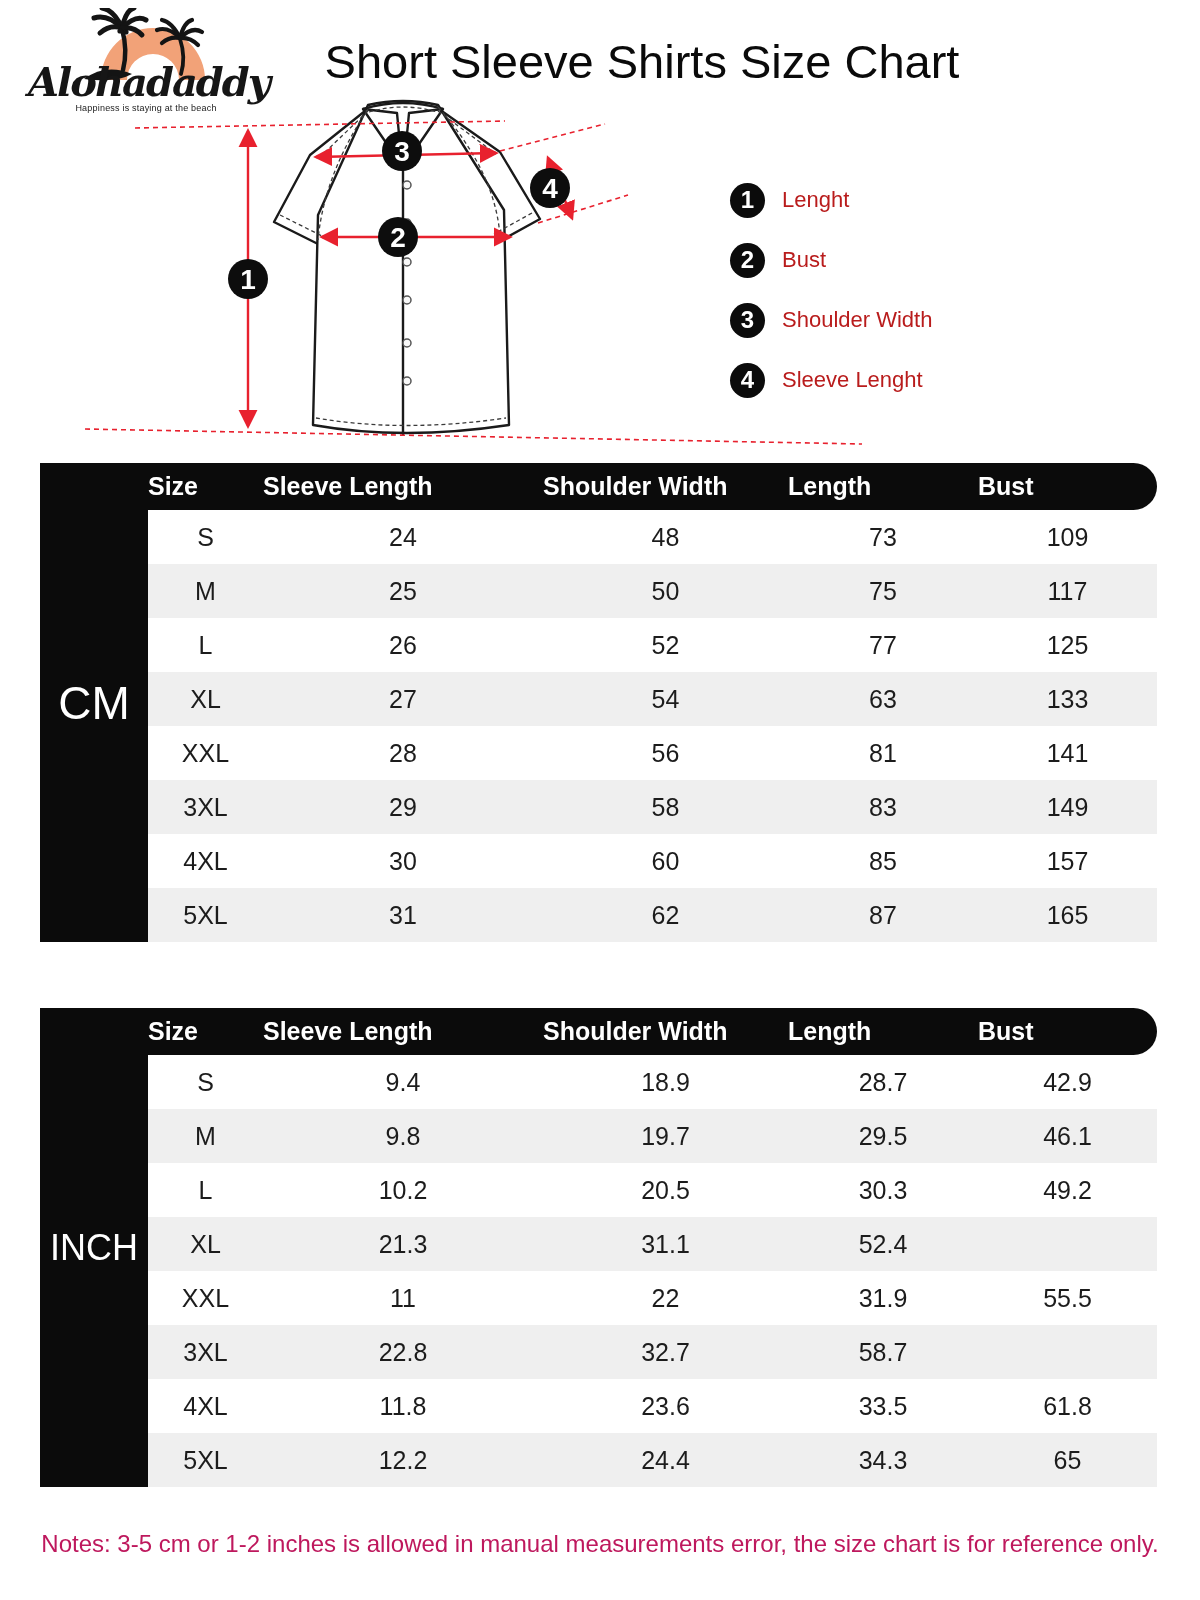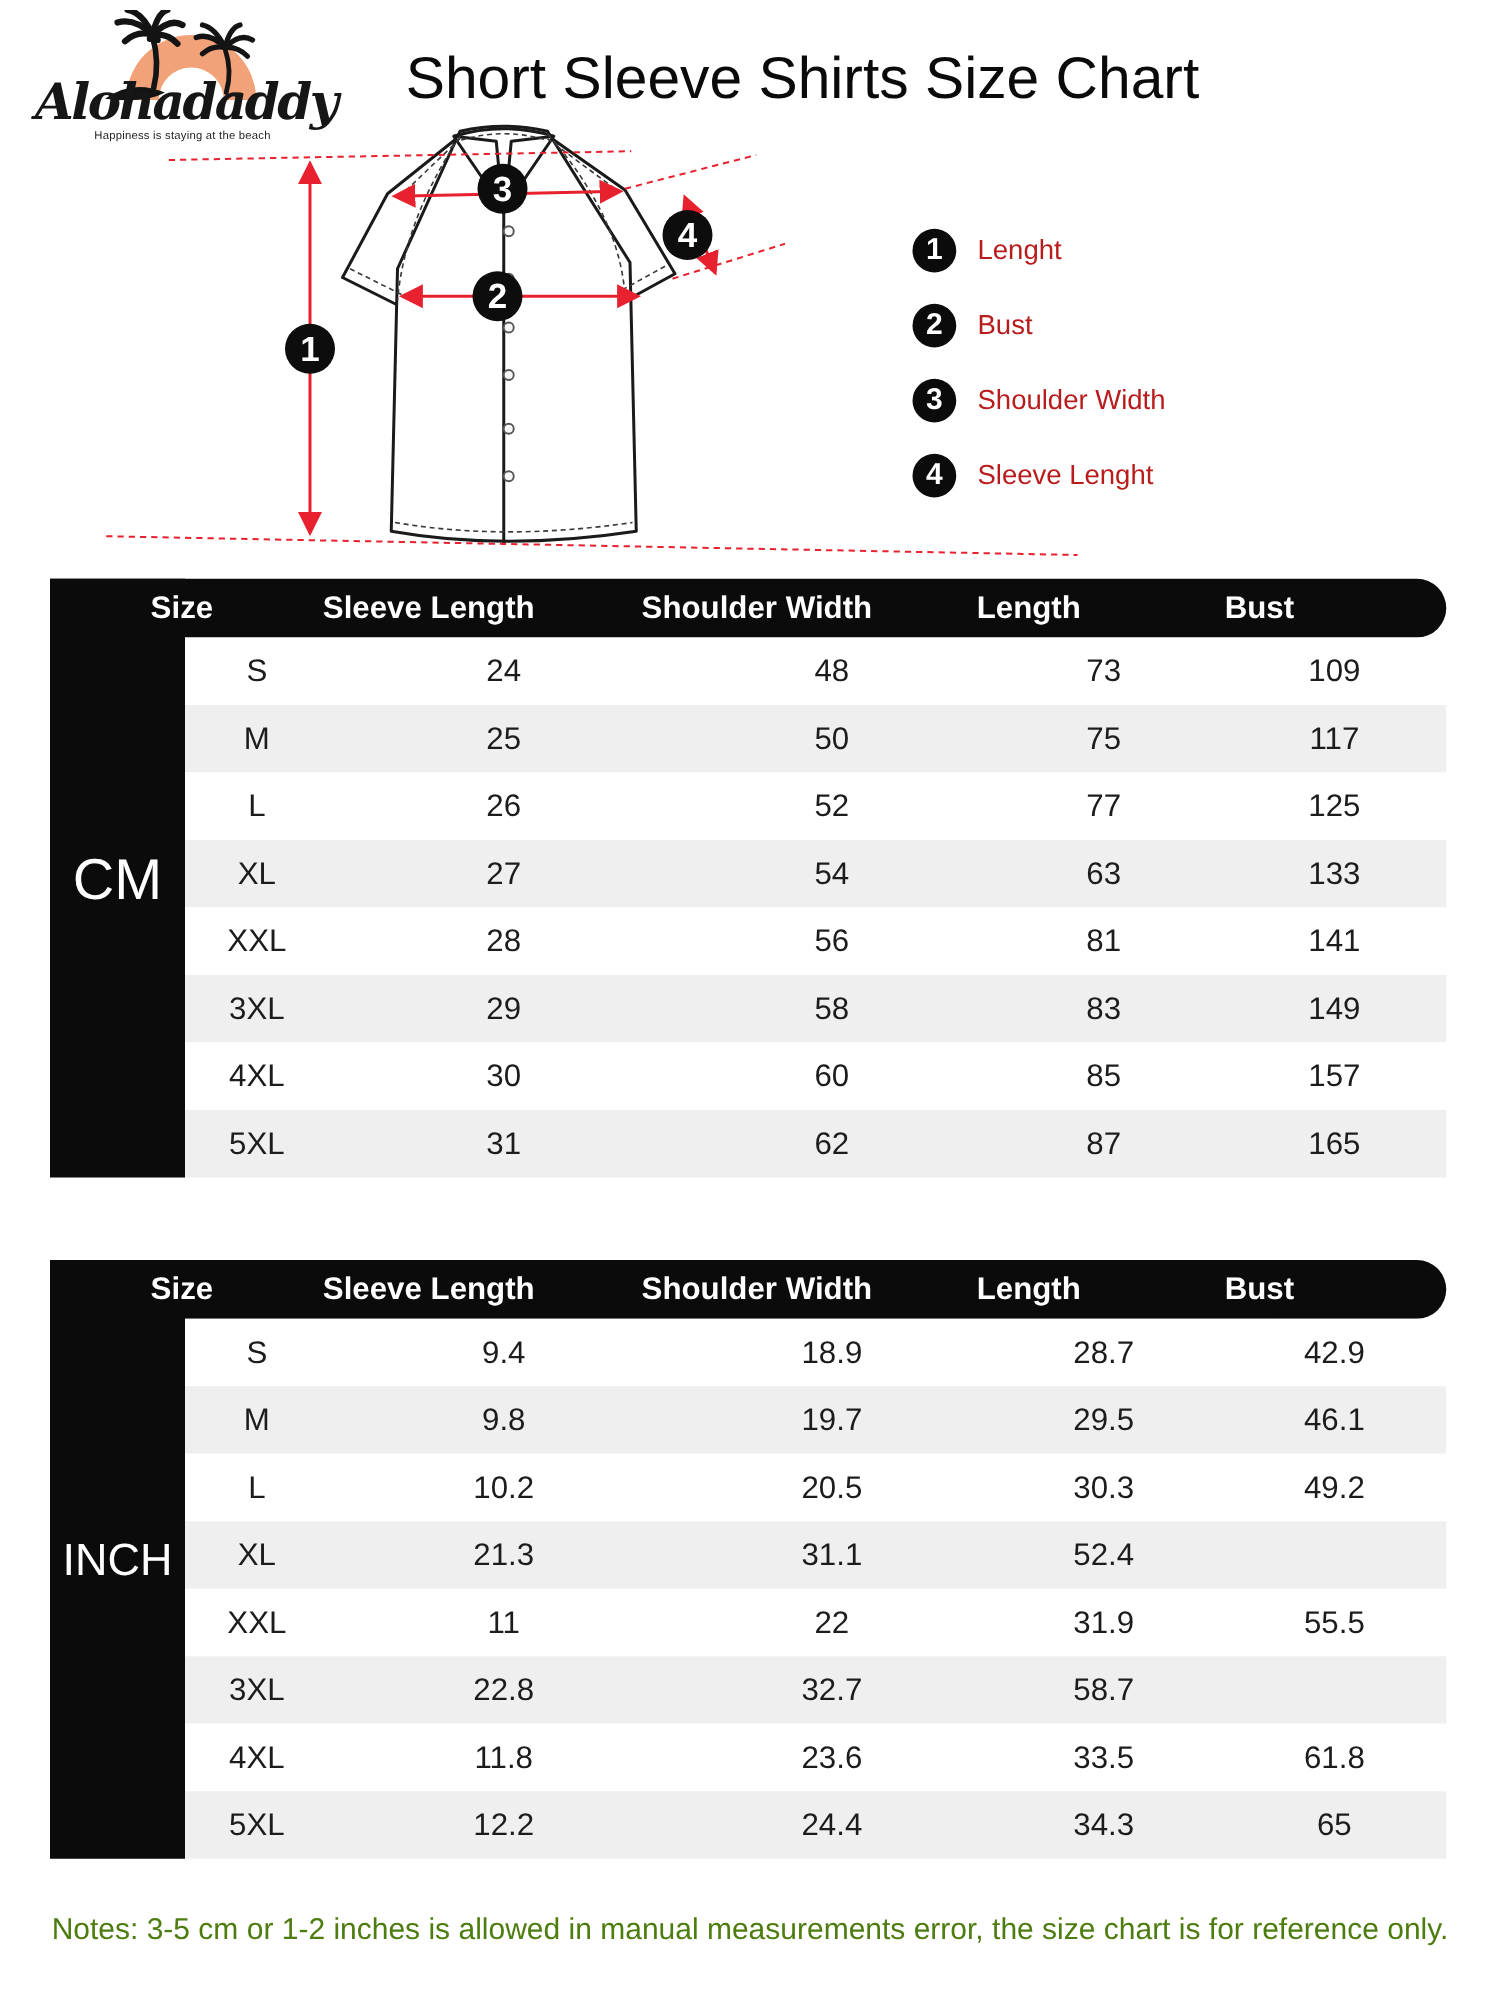--- a/index.html
+++ b/index.html
@@ -37,34 +37,34 @@
   .size-table{position:absolute;left:40px;width:1117px;}
   .unit-col{
     position:absolute;left:0;top:0;bottom:0;width:108px;background:#0b0b0b;
     display:flex;align-items:center;justify-content:center;color:#fff;font-weight:normal;
     z-index:0;
   }
   .t-header{
     position:relative;z-index:1;height:47px;background:#0b0b0b;
     border-radius:0 26px 26px 0;
     display:grid;grid-template-columns:115px 280px 245px 190px 179px;
-    padding-left:48px;box-sizing:border-box;align-items:center;
-    color:#fff;font-weight:bold;font-size:25px;text-align:center;
+    padding-left:108px;box-sizing:border-box;align-items:center;
+    color:#fff;font-weight:bold;font-size:25px;
   }
   .t-body{margin-left:108px;position:relative;z-index:1;}
   .tr{
     display:grid;grid-template-columns:115px 280px 245px 190px 179px;
     height:54px;align-items:center;text-align:center;font-size:25px;color:#1c1c1c;
     background:#ffffff;
   }
   .tr.alt{background:#efefef;}
   
   .notes{
     position:absolute;top:1530px;left:0;width:1200px;text-align:center;
-    font-size:24px;color:#4d7c0f;
+    font-size:24px;color:#be185d;
   }
 </style>
 </head>
 <body>
 
 <div class="logo">
   <svg width="150" height="75" viewBox="0 0 150 75">
     <path d="M23,72 A52,52 0 0 1 127,72 L101,72 A26,26 0 0 0 49,72 Z" fill="#F2A278"></path>
     <path d="M6,71 Q28,55 54,66 Q38,75 6,71 Z" fill="#141414"></path>
     <g stroke="#141414" fill="none" stroke-linecap="round">

